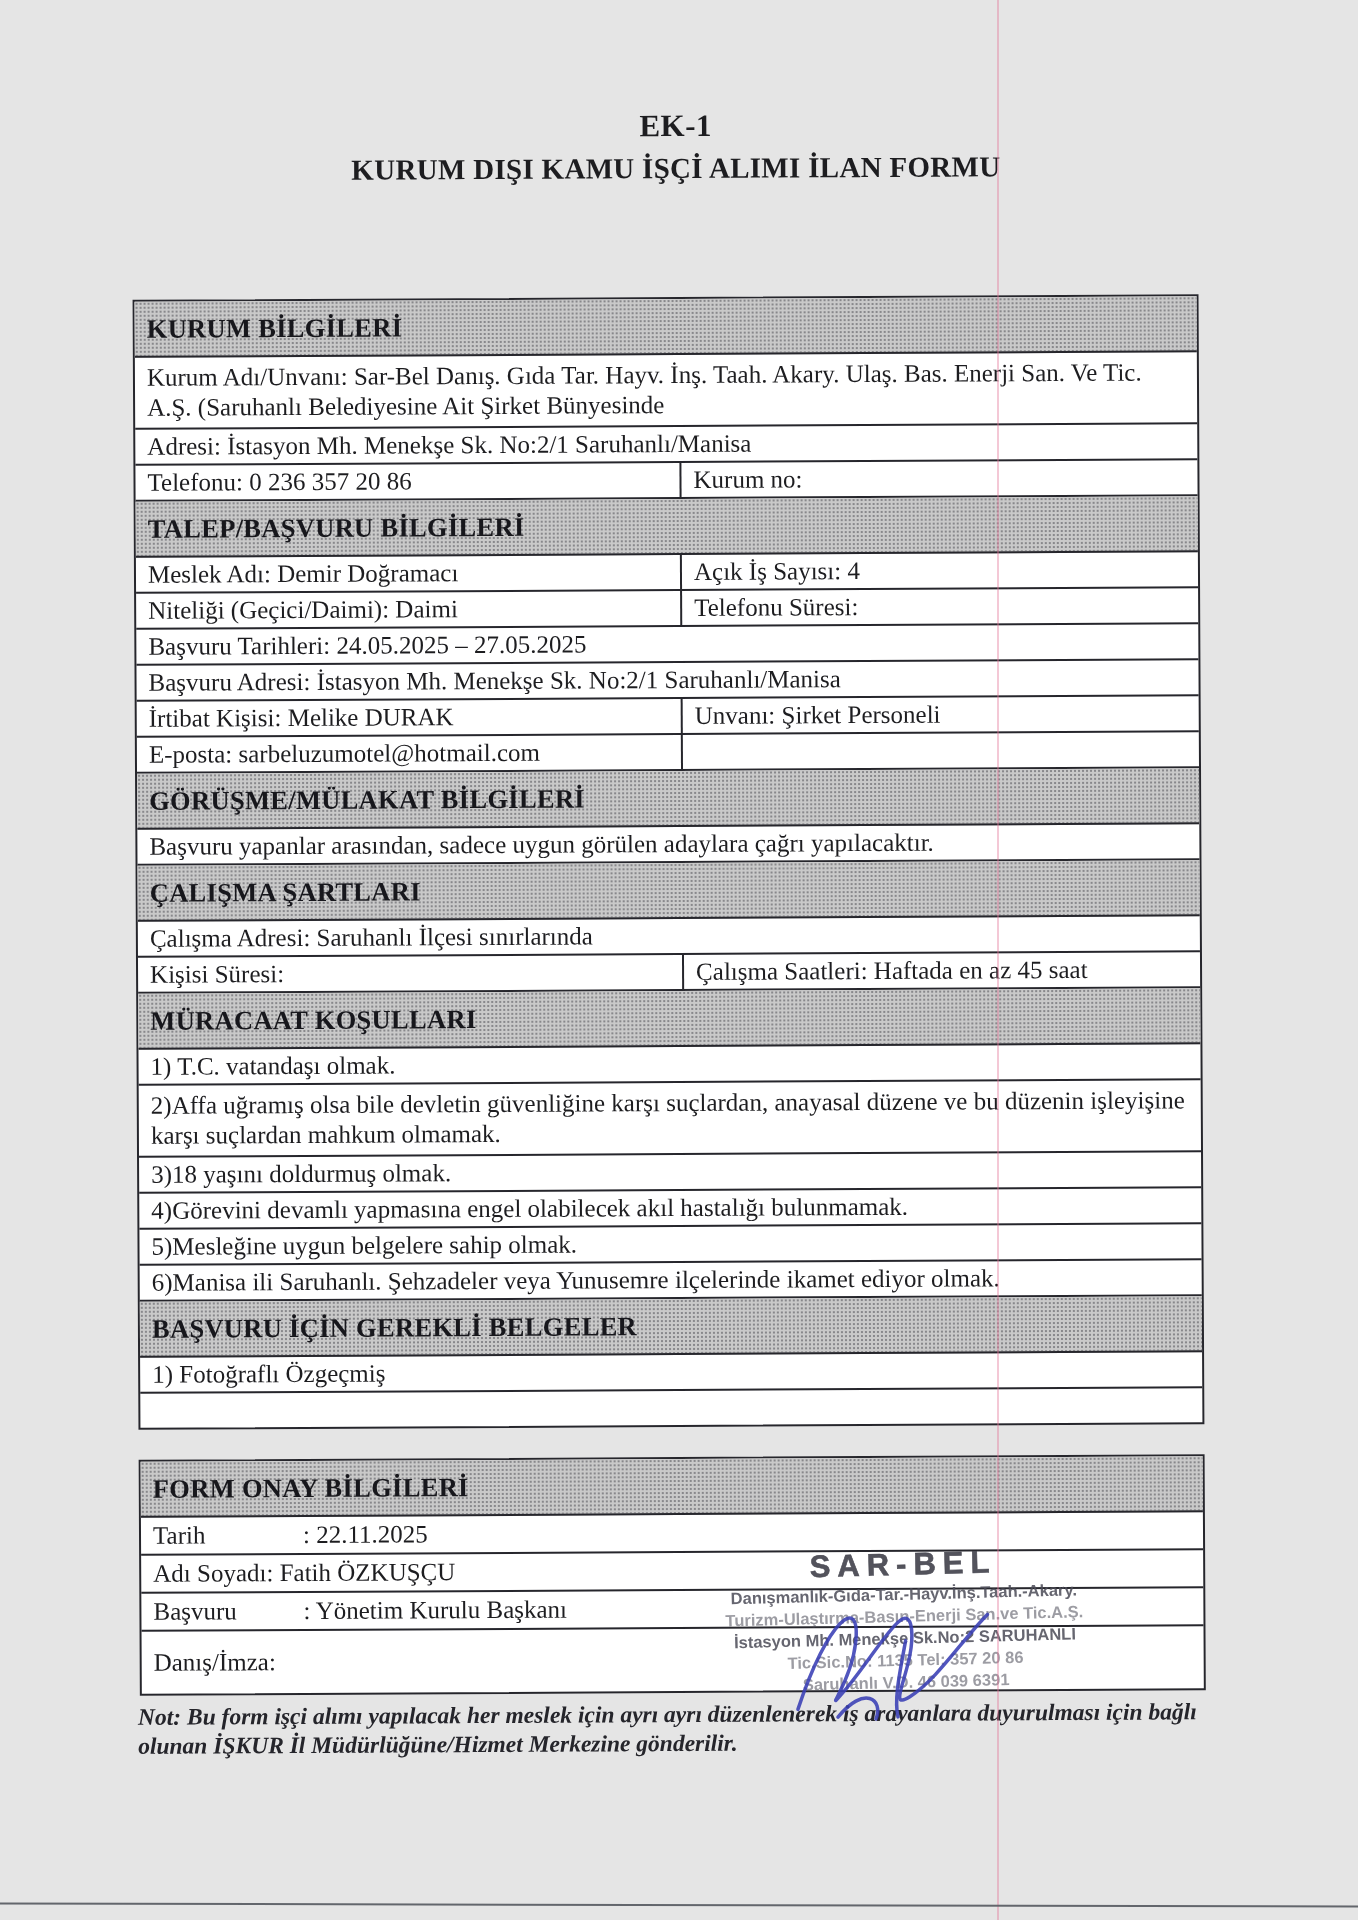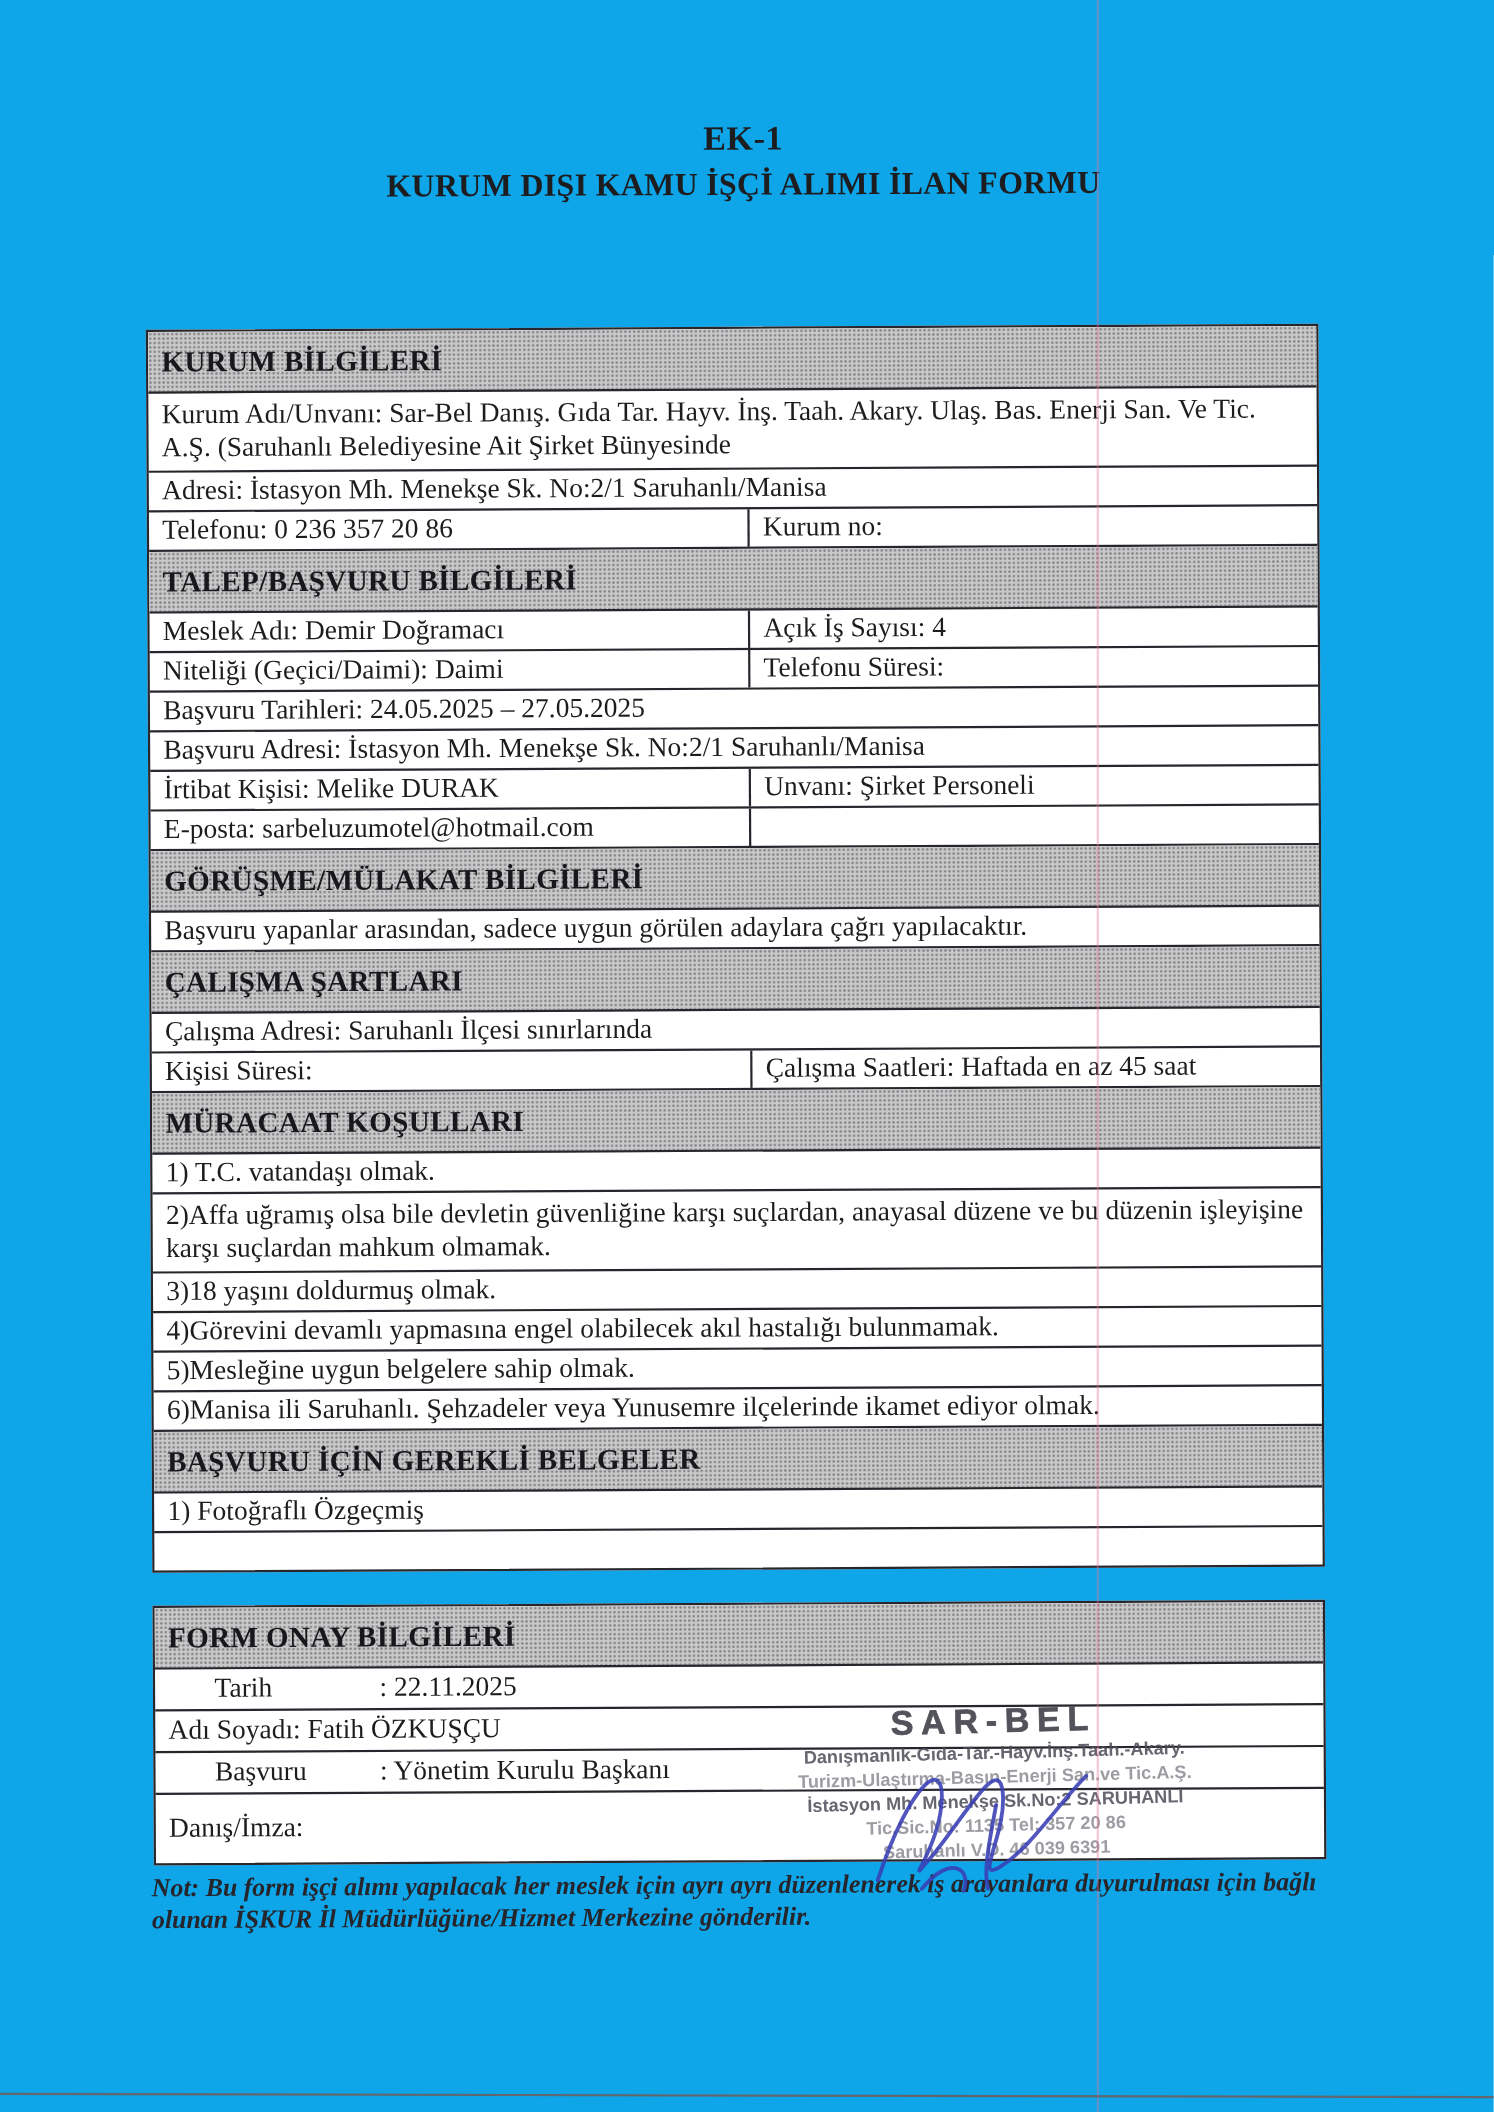--- a/index.html
+++ b/index.html
@@ -1,16 +1,16 @@
 <!DOCTYPE html>
 <html><head>
 <meta charset="utf-8">
 <style>
   html,body{margin:0;padding:0;background:#ffffff;}
-  .page{position:relative;width:1358px;height:1920px;background:#0ea5e9;overflow:hidden;
+  .page{position:relative;width:1358px;height:1920px;background:#e5e5e5;overflow:hidden;
         font-family:"Liberation Serif","DejaVu Serif",serif;color:#1d1d20;}
   .content{position:absolute;left:0;top:0;width:1358px;height:1920px;transform:rotate(-0.3deg);transform-origin:50% 40%;}
 
   .doc-title{position:absolute;left:0;top:108px;width:1358px;text-align:center;
              font-weight:bold;font-size:31px;letter-spacing:.5px;}
   .doc-subtitle{position:absolute;left:0;top:152px;width:1358px;text-align:center;
              font-weight:bold;font-size:29px;letter-spacing:.3px;}
 
   .ftable{position:absolute;left:135px;width:1066px;border:2.5px solid #26262c;box-sizing:border-box;background:#fff;}
   .t1{top:297px;}
@@ -23,21 +23,21 @@
   .r-empty{height:34px;}
   .r38{height:38px;}
   .rkase{height:62px;align-items:center;}
   .band{height:56px;font-weight:bold;font-size:26.5px;letter-spacing:.3px;color:#17171c;
         background-color:#c9c9c9;
         background-image:radial-gradient(circle,rgba(82,82,88,.55) 1px,transparent 1.25px);
         background-size:4px 4px;}
   .cell{padding:1px 10px 2px 12px;box-sizing:border-box;}
   .split .cl{width:546px;border-right:2px solid #26262c;height:100%;display:flex;align-items:center;box-sizing:border-box;}
   .split .cr{flex:1;height:100%;display:flex;align-items:center;box-sizing:border-box;}
-  .lblw{display:inline-block;width:150px;margin-left:42px;}
+  .lblw{display:inline-block;width:150px;}
 
   .stamp{position:absolute;left:695px;top:1548px;width:410px;text-align:center;
          font-family:"Liberation Sans","DejaVu Sans",sans-serif;color:#4c4c58;
          transform:rotate(-1.2deg);z-index:4;}
   .stamp .sname{font-size:31px;font-weight:bold;letter-spacing:7px;color:#45454f;
                 -webkit-text-stroke:.6px #3c3c46;opacity:.92;}
   .stamp .sline{font-size:16.5px;font-weight:bold;opacity:.85;line-height:22px;}
   .stamp .sline.faded{opacity:.55;}
   .sig{position:absolute;left:775px;top:1582px;z-index:5;}
 

